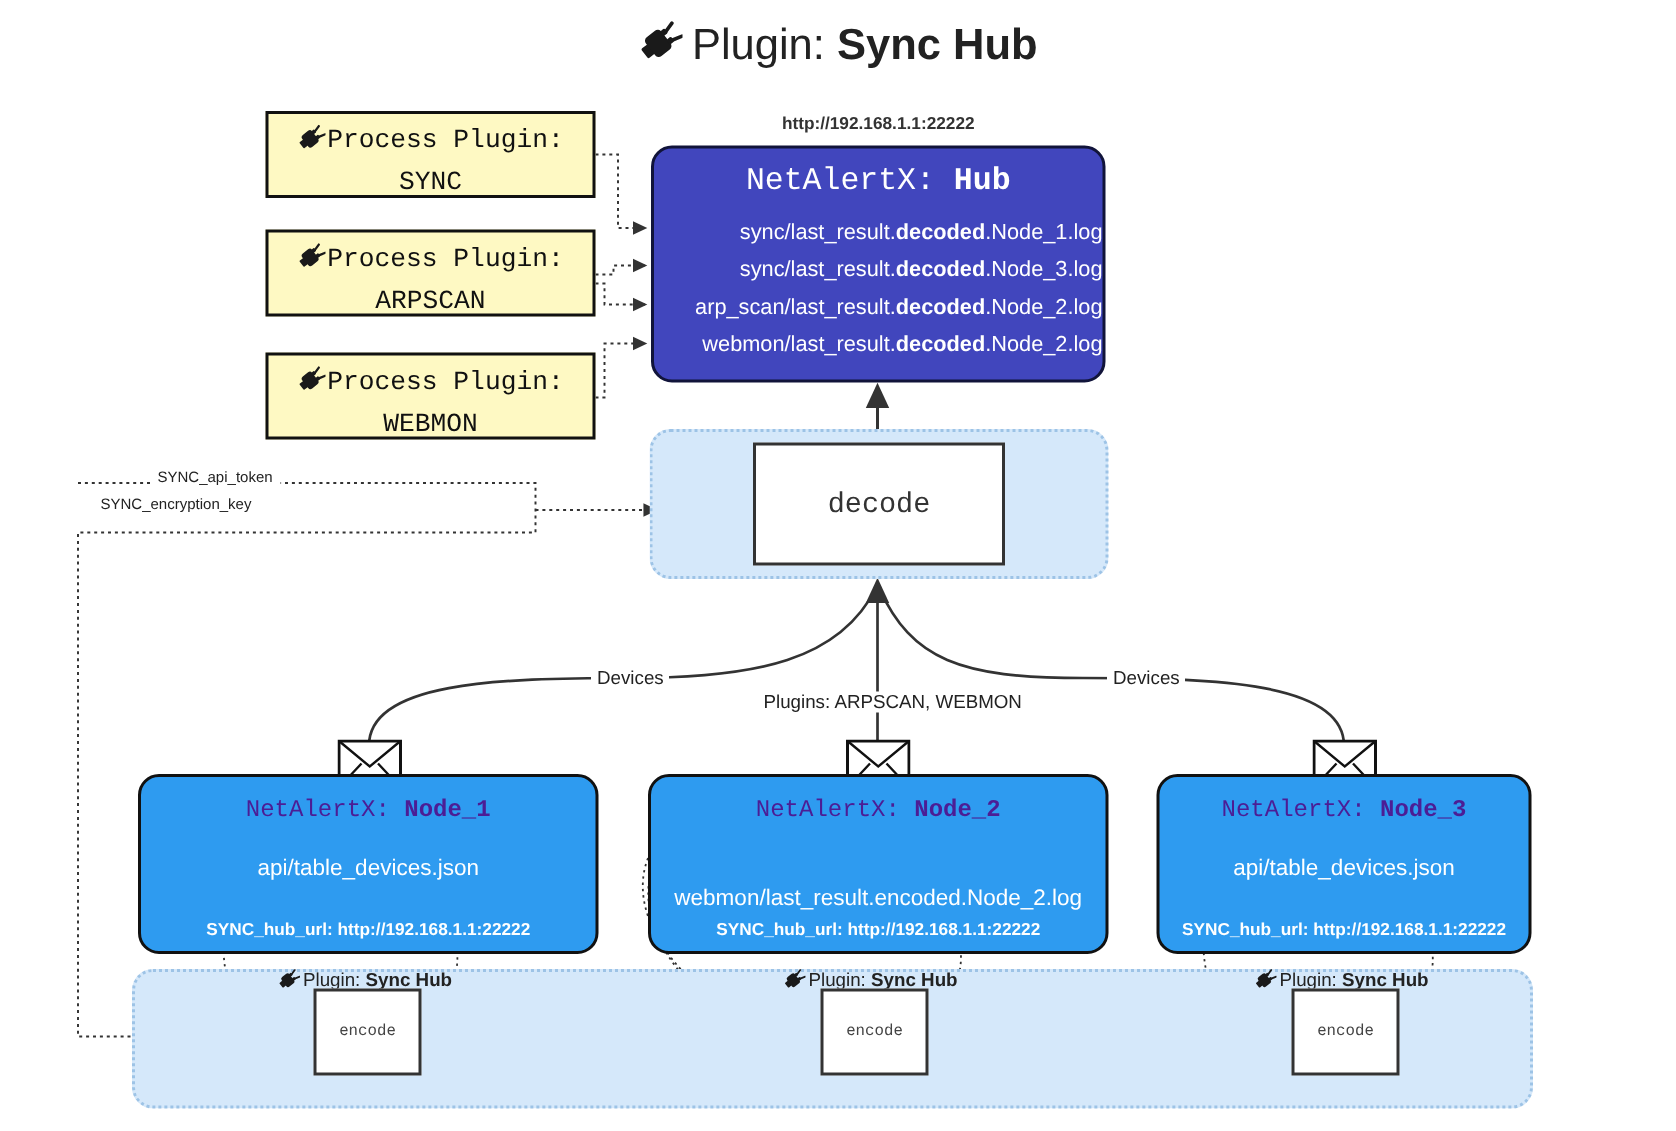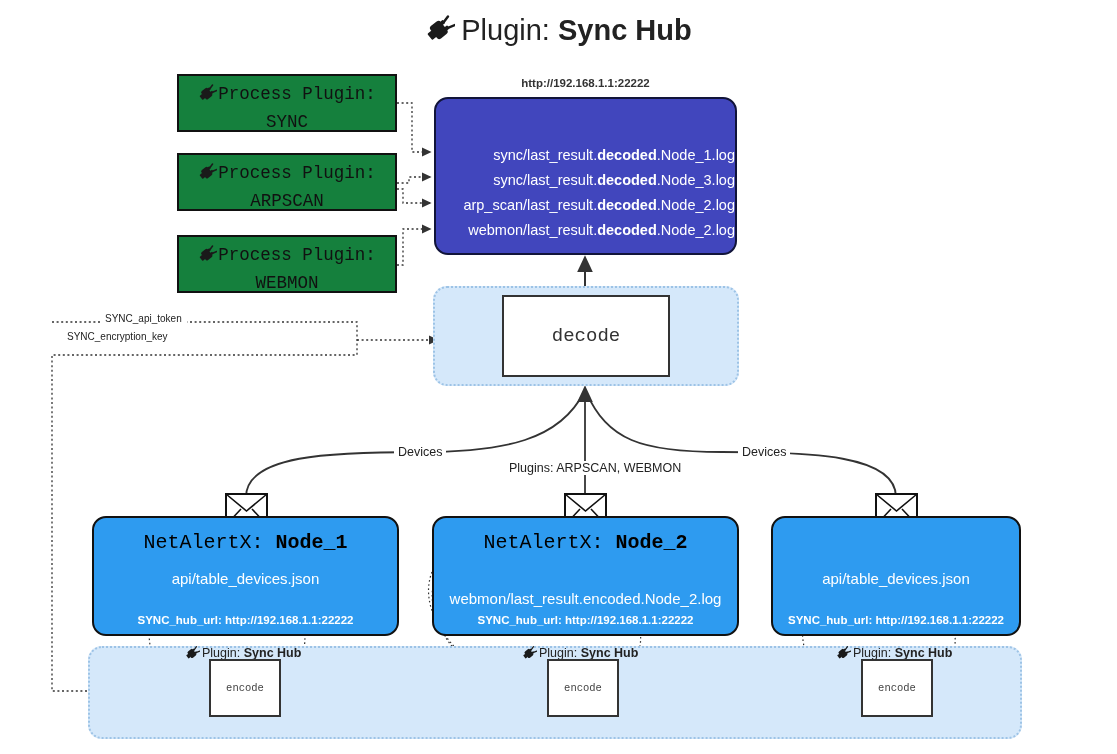--- a/index.html
+++ b/index.html
@@ -9,21 +9,21 @@
   svg#wires{position:absolute;left:0;top:0;width:1117px;height:754px;pointer-events:none;}
 
   .abs{position:absolute;box-sizing:border-box;}
 
   
   #title{left:0;top:14px;width:1117px;text-align:center;font-size:29px;color:#222;}
   #title .plug{display:inline-block;vertical-align:-3px;margin-right:6px;}
   #title .b{font-weight:bold;}
 
   
-  .procbox{border:2px solid #111;background:#15803d;
+  .procbox{border:2px solid #111;background:#fef9c3;
            font-family:"Liberation Mono",monospace;font-size:17.5px;
            color:#111;line-height:1.45;text-align:center;
            padding-top:6px;}
   .procbox .l1{display:block;white-space:nowrap;}
   .procbox .l1 .plug{display:inline-block;vertical-align:-3px;margin-right:1px;}
   .procbox .l2{display:block;}
 
   
   #hub{left:434px;top:97px;width:303px;height:158px;background:#4146bd;
        border:2.5px solid #11143a;border-radius:14px;}
@@ -40,21 +40,21 @@
   .lightbox{background:#d5e8fa;border:2px dotted #9dc3e6;border-radius:14px;}
   #decodewrap{left:433px;top:286px;width:306px;height:100px;}
   #decodebox{left:502px;top:295px;width:168px;height:82px;background:#fff;
              border:2px solid #333;display:flex;align-items:center;justify-content:center;
              font-family:"Liberation Mono",monospace;font-size:19px;color:#333;}
   #bottomwrap{left:88px;top:646px;width:934px;height:93px;}
 
   
   .node{background:#2e9bf0;border:2.5px solid #111;border-radius:14px;}
   .nodetitle{position:absolute;left:0;top:13px;width:100%;text-align:center;
-             font-family:"Liberation Mono",monospace;font-size:20px;color:#000000;}
+             font-family:"Liberation Mono",monospace;font-size:16px;color:#4c1d95;}
   .nodetitle .b{font-weight:bold;}
   .nodeline{position:absolute;left:0;width:100%;text-align:center;color:#fff;
             font-size:15px;white-space:nowrap;}
   .nodefoot{position:absolute;left:0;bottom:8px;width:100%;text-align:center;color:#fff;
             font-size:11.5px;font-weight:bold;white-space:nowrap;}
 
   
   .encode{background:#fff;border:2px solid #333;width:72px;height:58px;
           display:flex;align-items:center;justify-content:center;
           font-family:"Liberation Mono",monospace;font-size:10.5px;color:#444;}
@@ -177,20 +177,24 @@
           </g>
         </svg>
       </span><span>Process Plugin:</span>
     </span>
     <span class="l2">WEBMON</span>
   </div>
 
   <div class="abs" id="huburl">http://192.168.1.1:22222</div>
 
   <div class="abs" id="hub">
+    <div id="hubtitle">
+      <span>NetAlertX:</span>
+      <span class="b">Hub</span>
+    </div>
     <div class="hubline" style="top:48px;">
       <span>sync/last_result.</span><span class="b">decoded</span><span>.Node_1.log</span>
     </div>
     <div class="hubline" style="top:73px;">
       <span>sync/last_result.</span><span class="b">decoded</span><span>.Node_3.log</span>
     </div>
     <div class="hubline" style="top:98px;">
       <span>arp_scan/last_result.</span><span class="b">decoded</span><span>.Node_2.log</span>
     </div>
     <div class="hubline" style="top:123px;">
@@ -239,20 +243,24 @@
   <div class="abs node" style="left:432px;top:516px;width:307px;height:120px;">
     <div class="nodetitle">
       <span>NetAlertX:</span>
       <span class="b">Node_2</span>
     </div>
     <div class="nodeline" style="top:72px;">webmon/last_result.encoded.Node_2.log</div>
     <div class="nodefoot">SYNC_hub_url: http://192.168.1.1:22222</div>
   </div>
 
   <div class="abs node" style="left:771px;top:516px;width:250px;height:120px;">
+    <div class="nodetitle">
+      <span>NetAlertX:</span>
+      <span class="b">Node_3</span>
+    </div>
     <div class="nodeline" style="top:52px;">api/table_devices.json</div>
     <div class="nodefoot">SYNC_hub_url: http://192.168.1.1:22222</div>
   </div>
 
   <div class="abs lightbox" id="bottomwrap"></div>
 
   <div class="abs pluglabel" style="left:185px;top:646px;">
     <span class="plug">
       <svg width="15" height="14" viewBox="0 0 30 28">
         <g transform="rotate(-38 15 14)">

